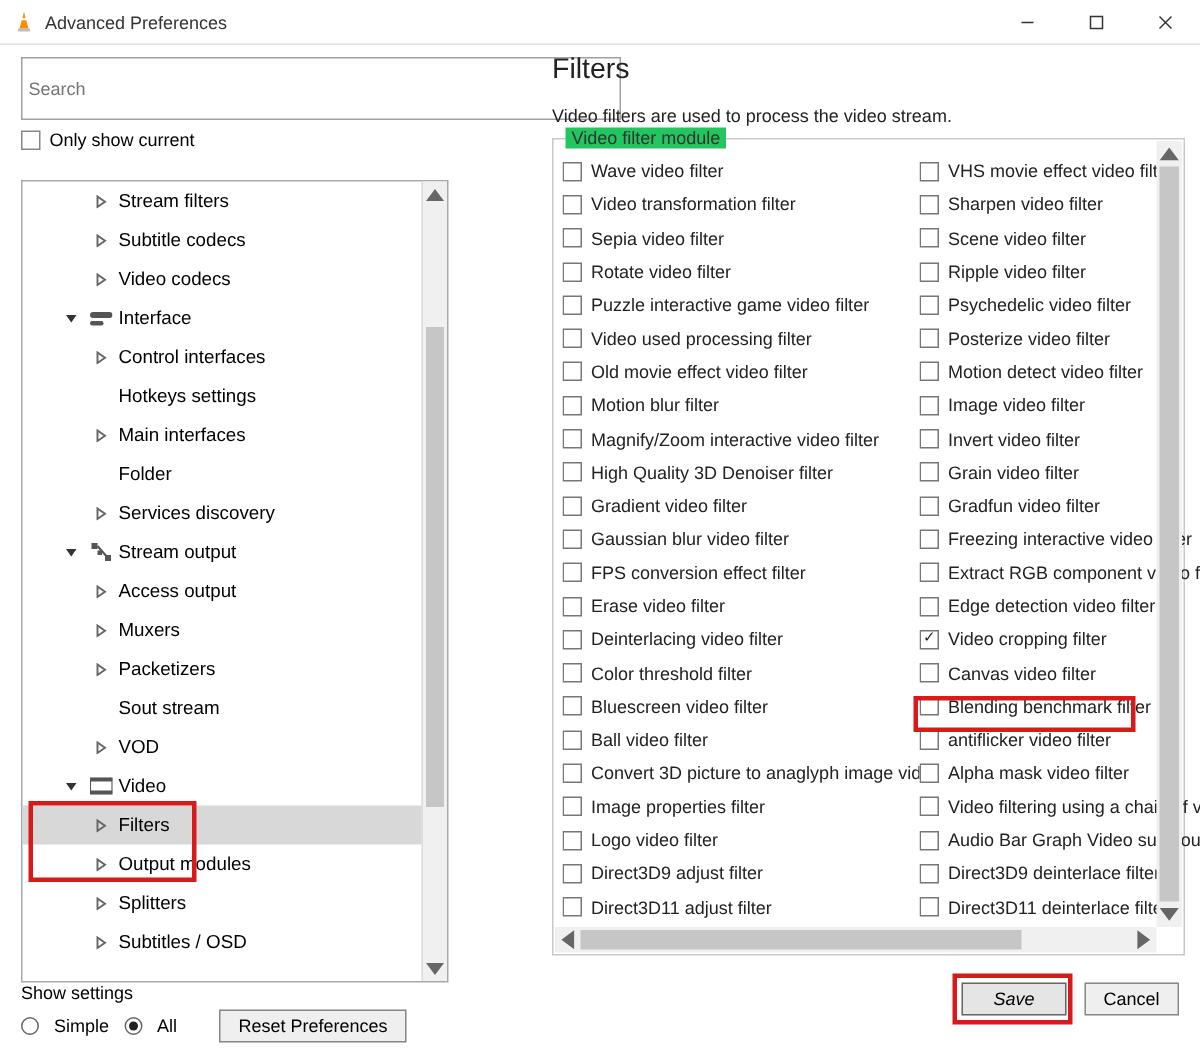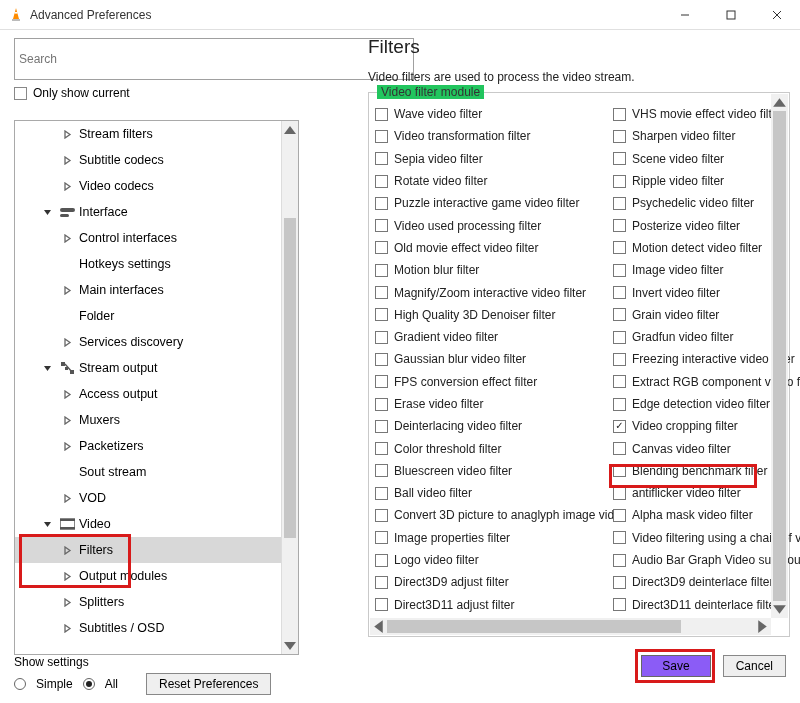--- a/index.html
+++ b/index.html
@@ -58,21 +58,21 @@
 .sb-btn-h { width: 17px; display: flex; align-items: center; justify-content: center; color: #666; }
 .sb-track-h { flex: 1; position: relative; }
 .sb-thumb-h { position: absolute; top: 2px; bottom: 2px; background: #c6c6c6; }
 
 .footer { height: 48px; display: flex; align-items: flex-start; padding: 0 14px; }
 .show-settings { display: flex; flex-direction: column; gap: 4px; font-size: 12px; }
 .radios { display: flex; gap: 10px; align-items: center; }
 .radio { width: 12px; height: 12px; border: 1px solid #666; border-radius: 50%; display: flex; align-items: center; justify-content: center; }
 .radio.on::after { content: ""; width: 6px; height: 6px; border-radius: 50%; background: #222; }
 .btn { border: 1px solid #888; background: #efefef; padding: 3px 12px; font-size: 12px; }
-.btn.save { background: #8b5cf6; border-color: #666; padding: 3px 20px; }
+.btn.save { background: #e5e5e5; border-color: #666; padding: 3px 20px; font-style: italic; }
 .spacer { flex: 1; }
 
 svg { display: block; }
 </style>
 </head>
 <body>
 
 <div class="titlebar">
   <span class="icon">
     <svg viewBox="0 0 16 16">

